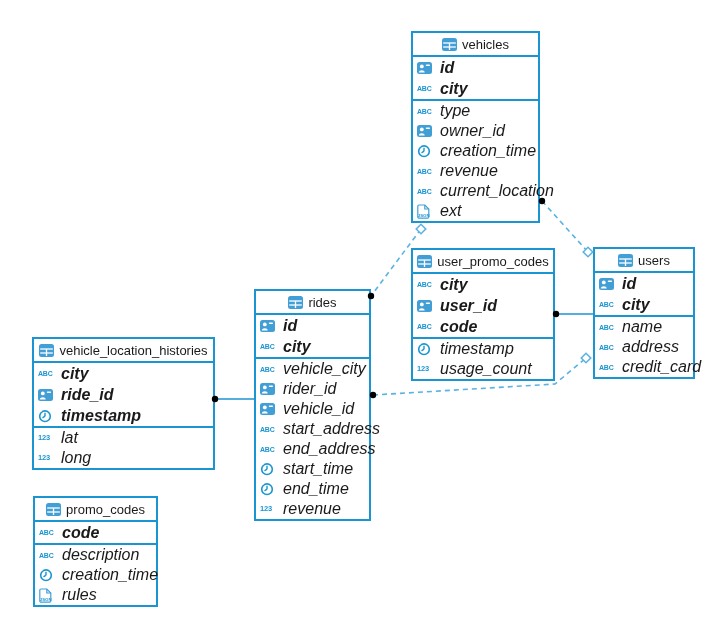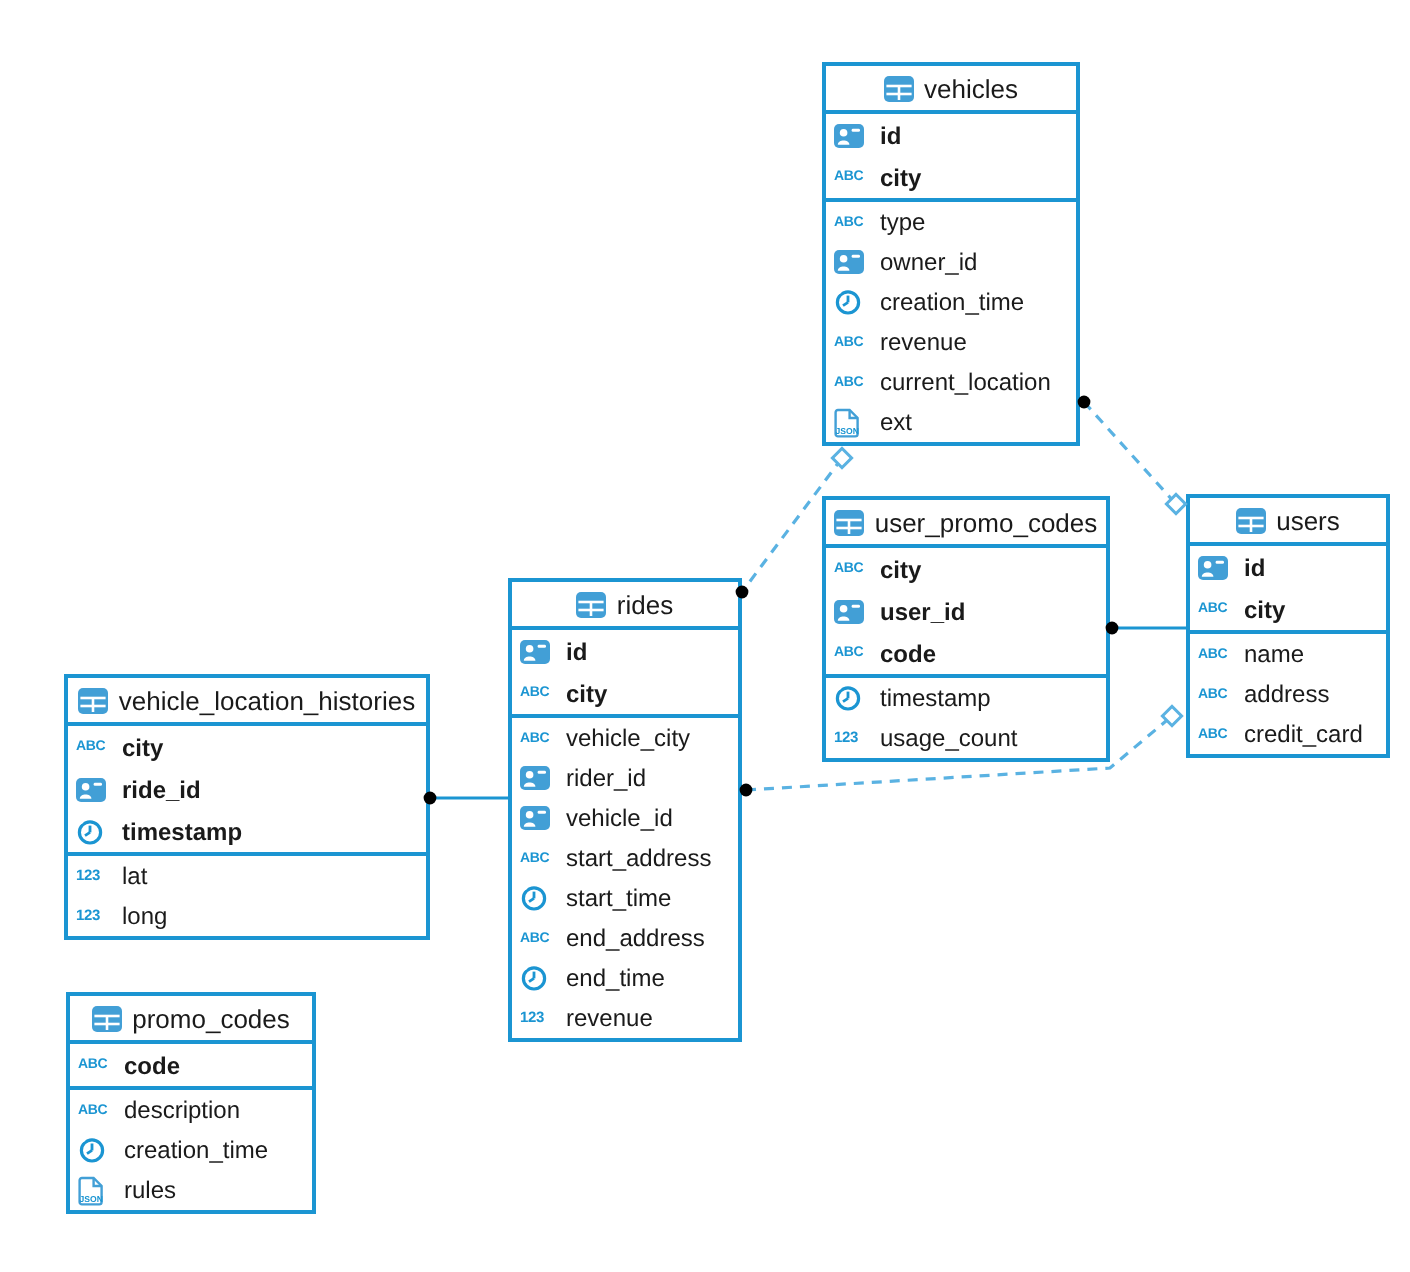--- a/index.html
+++ b/index.html
@@ -18,21 +18,21 @@
     border:2px solid var(--blue); box-sizing:border-box; z-index:1;
   }
   .tbl-header {
     height:22px; display:flex; align-items:center; justify-content:center;
     gap:5px; border-bottom:2px solid var(--blue); padding:0 4px;
   }
   .tname { font-size:13px; color:var(--text); white-space:nowrap; }
   .tbl-pk { border-bottom:2px solid var(--blue); }
   .row { height:21px; display:flex; align-items:center; padding-left:4px; gap:5px; }
   .tbl-body .row { height:20px; }
-  .flabel { font-size:12px; color:var(--text); white-space:nowrap; }
+  .flabel { font-size:16px; color:var(--text); white-space:nowrap;font-style:italic; }
   .row.pk .flabel { font-weight:700; }
   .ficon {
     width:18px; flex:none; display:inline-flex; align-items:center;
     justify-content:flex-start; line-height:1;
   }
   .ficon.txt { color:var(--blue); font-size:7px; font-weight:700; letter-spacing:-0.2px; }
   .ficon.num { color:var(--blue); font-size:7.5px; font-weight:700; letter-spacing:-0.2px; }
   .links {
     position:absolute; left:0; top:0; z-index:2; pointer-events:none;
   }
@@ -270,33 +270,33 @@
               <rect x="8.8" y="2.4" width="4.2" height="1.5" rx="0.7" fill="#fff"></rect>
             </svg>
           </span>
           <span class="flabel">vehicle_id</span>
         </div>
         <div class="row">
           <span class="ficon txt">ABC</span>
           <span class="flabel">start_address</span>
         </div>
         <div class="row">
+          <span class="ficon txt">ABC</span>
+          <span class="flabel">end_address</span>
+        </div>
+        <div class="row">
           <span class="ficon">
             <svg width="14" height="14" viewBox="0 0 14 14">
               <circle cx="7" cy="7.2" r="5.3" fill="none" stroke="#1b95d2" stroke-width="1.6"></circle>
               <line x1="7" y1="7.2" x2="7" y2="3.8" stroke="#1b95d2" stroke-width="1.4"></line>
               <line x1="7" y1="7.2" x2="4.5" y2="8.8" stroke="#1b95d2" stroke-width="1.4"></line>
               <line x1="1.6" y1="2.4" x2="3.2" y2="1.4" stroke="#fff" stroke-width="2.2"></line>
             </svg>
           </span>
           <span class="flabel">start_time</span>
-        </div>
-        <div class="row">
-          <span class="ficon txt">ABC</span>
-          <span class="flabel">end_address</span>
         </div>
         <div class="row">
           <span class="ficon">
             <svg width="14" height="14" viewBox="0 0 14 14">
               <circle cx="7" cy="7.2" r="5.3" fill="none" stroke="#1b95d2" stroke-width="1.6"></circle>
               <line x1="7" y1="7.2" x2="7" y2="3.8" stroke="#1b95d2" stroke-width="1.4"></line>
               <line x1="7" y1="7.2" x2="4.5" y2="8.8" stroke="#1b95d2" stroke-width="1.4"></line>
               <line x1="1.6" y1="2.4" x2="3.2" y2="1.4" stroke="#fff" stroke-width="2.2"></line>
             </svg>
           </span>

